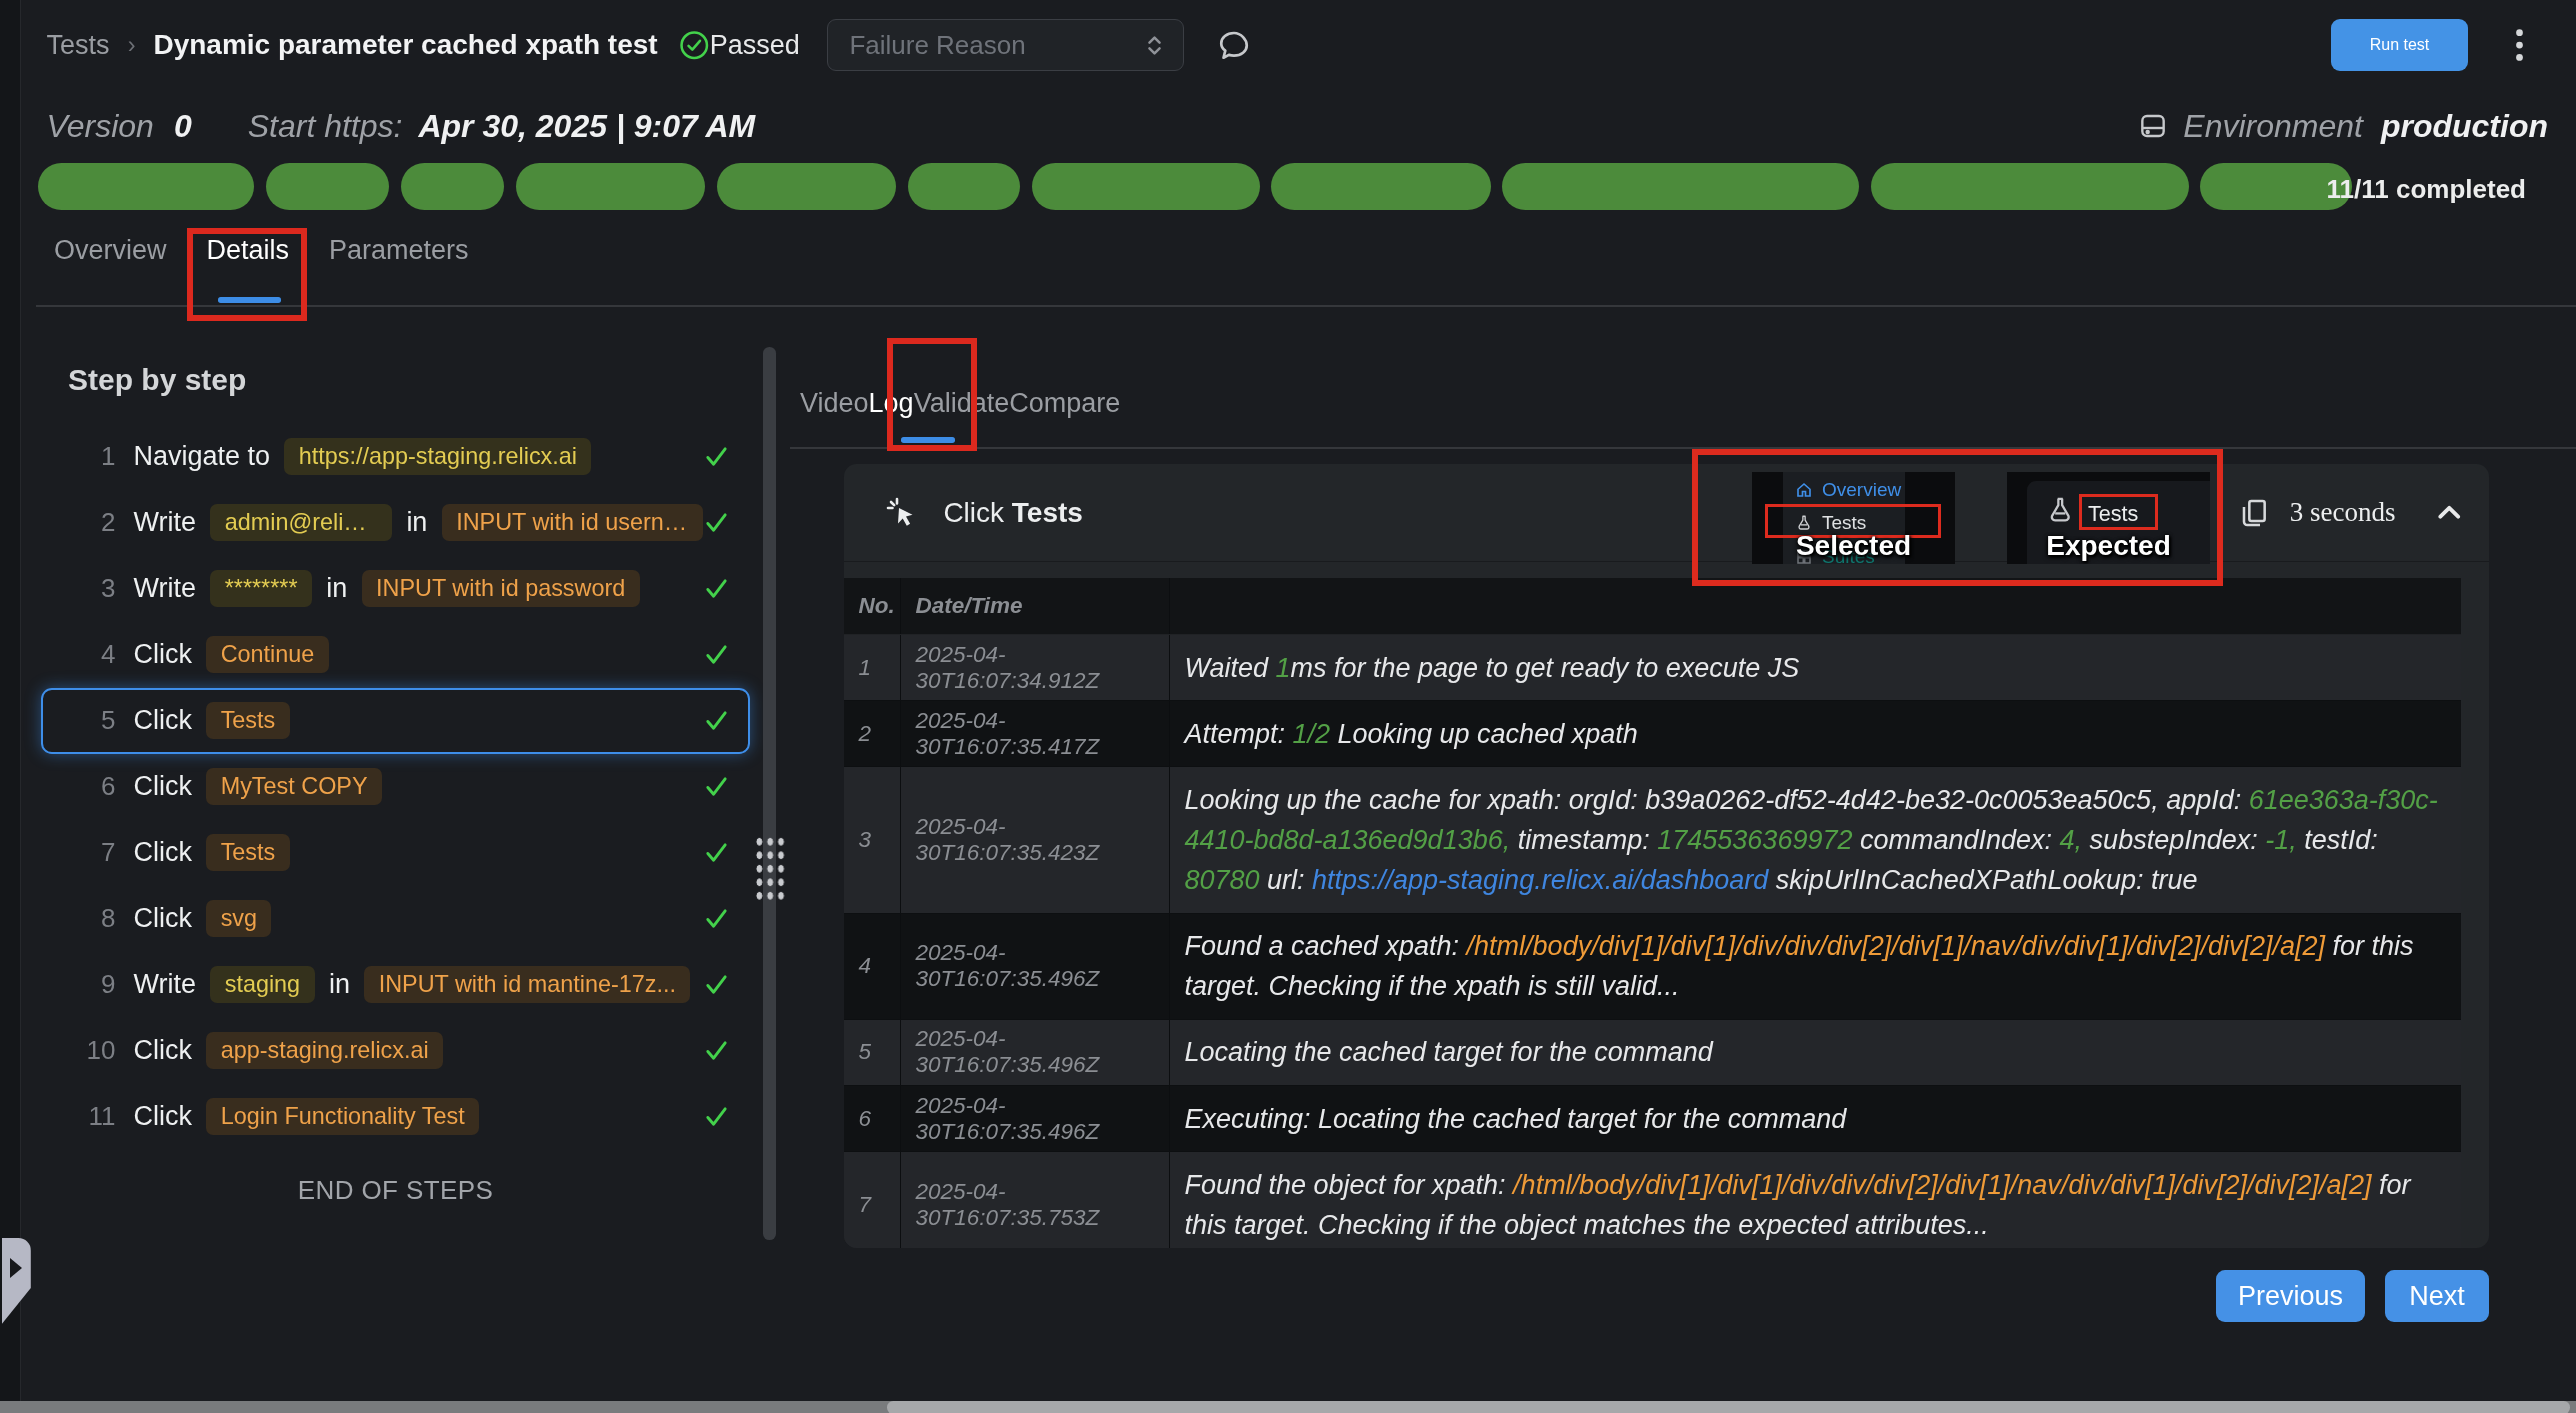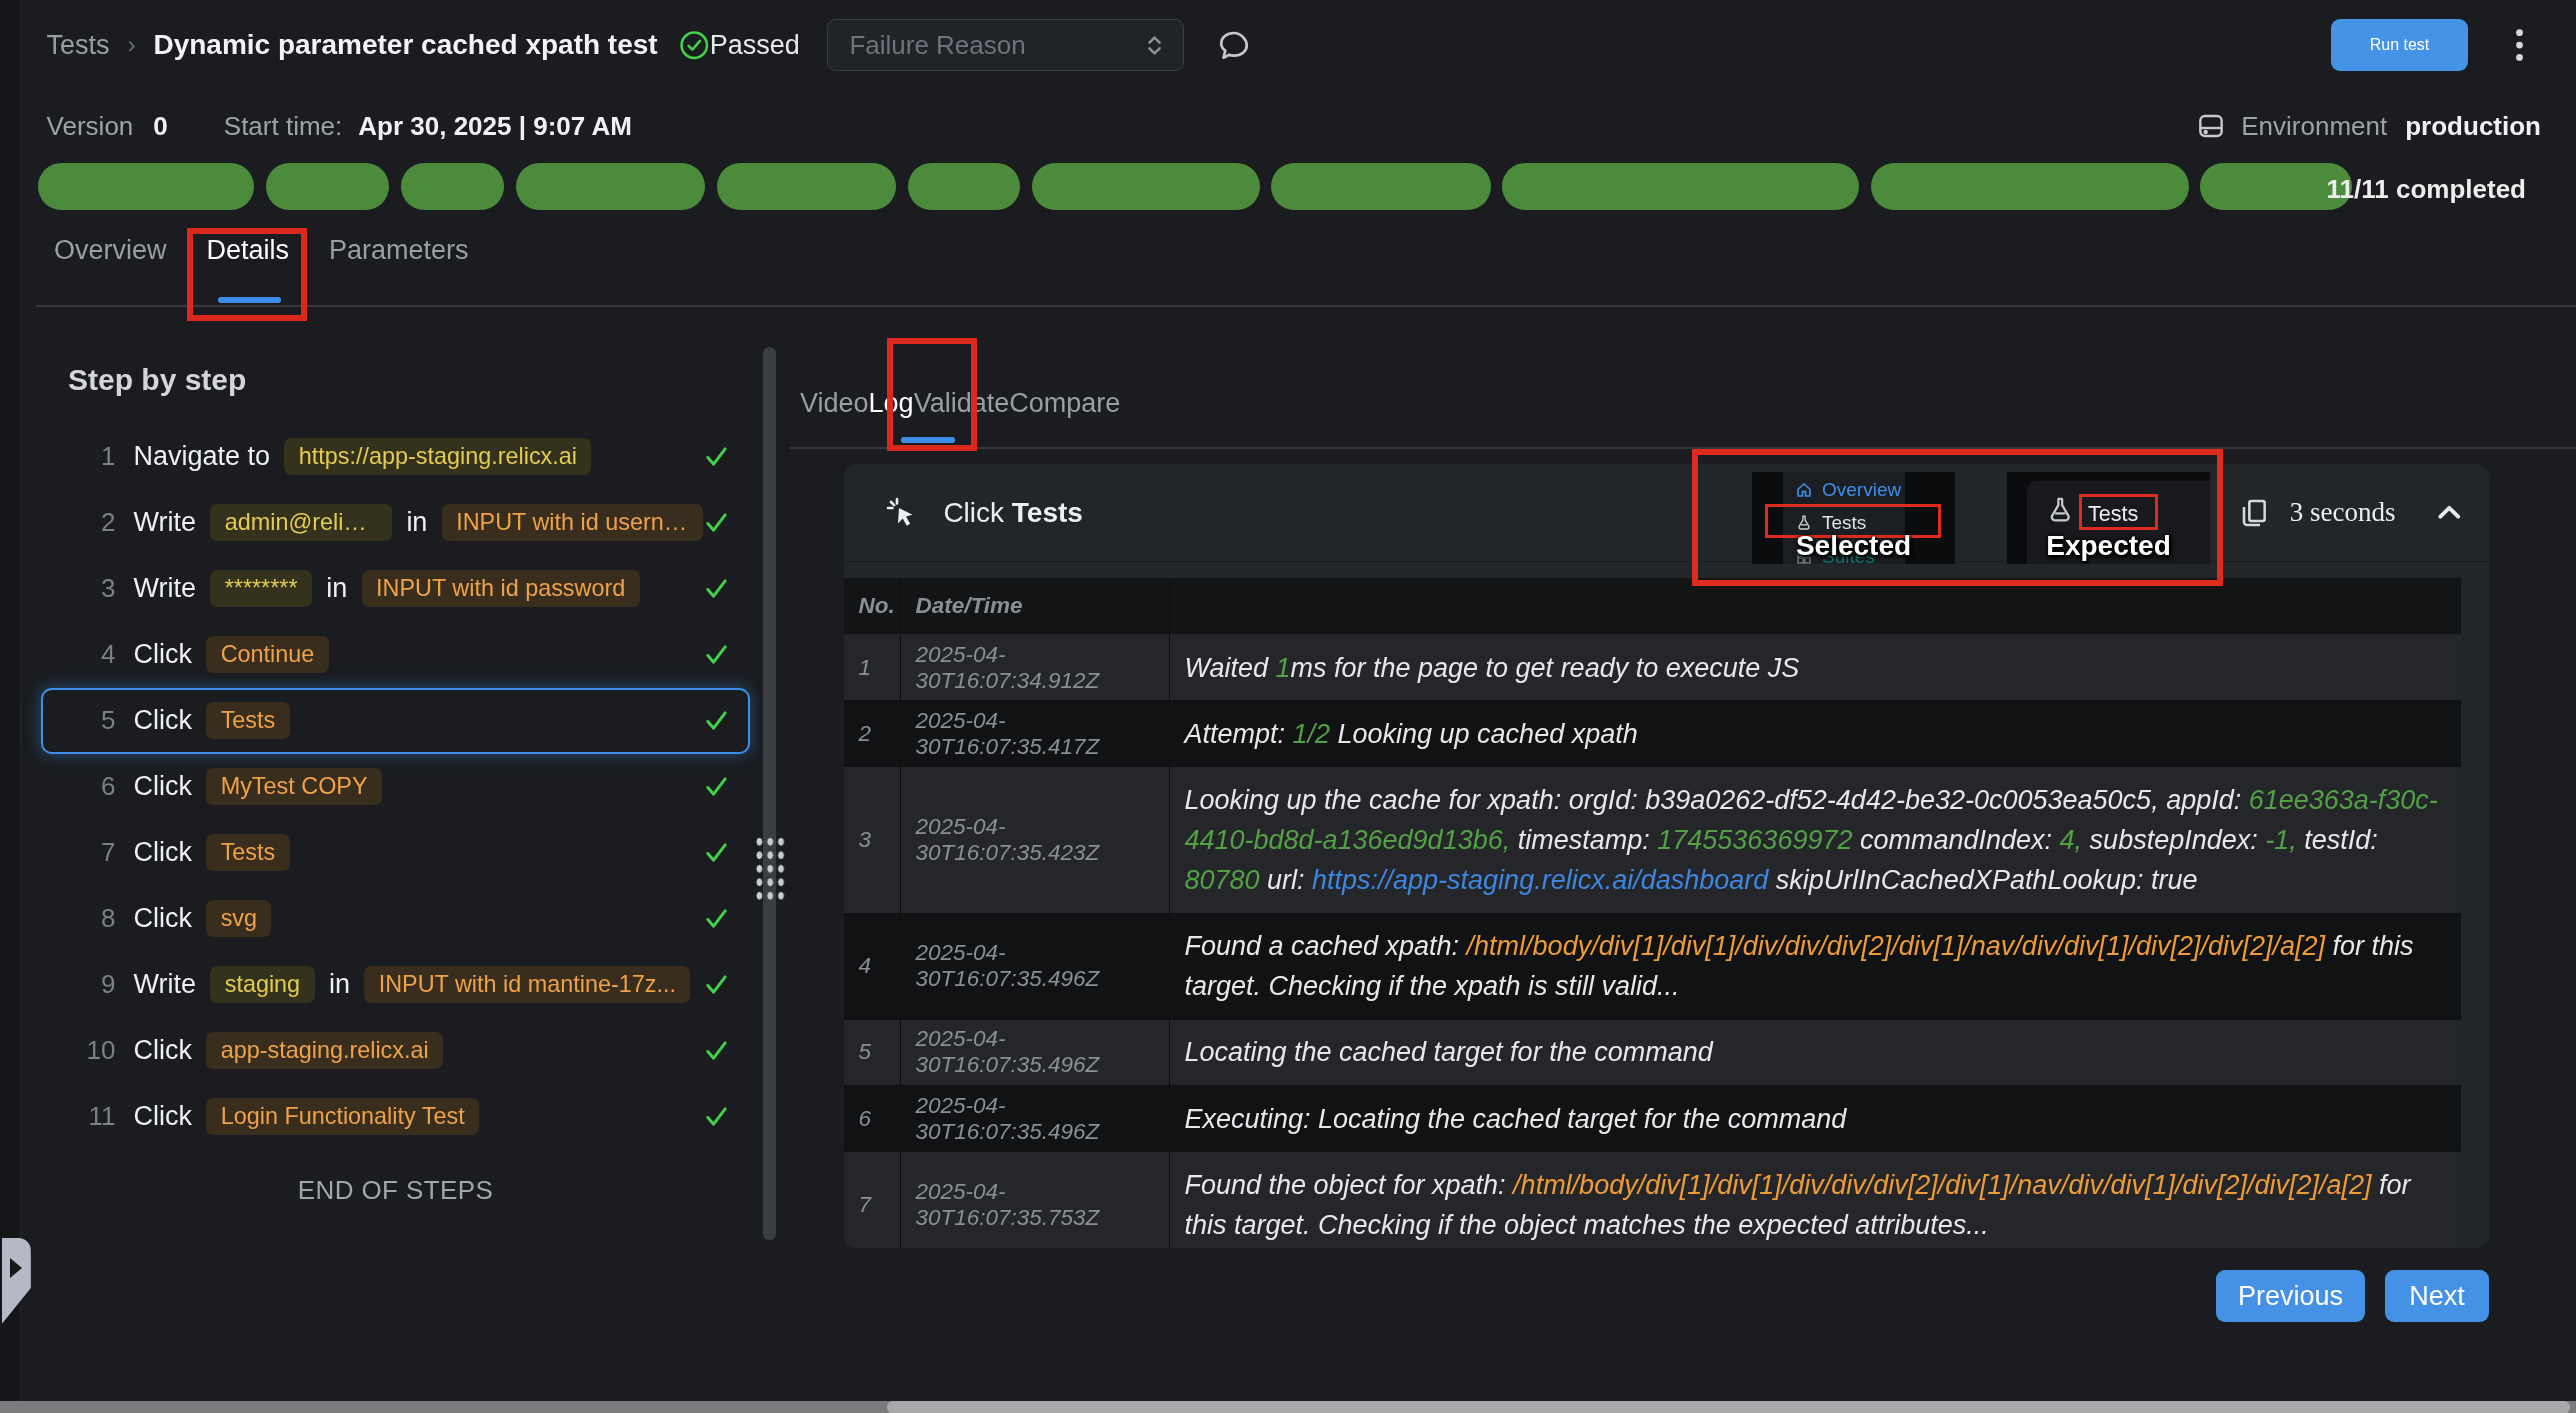--- a/index.html
+++ b/index.html
@@ -29,21 +29,21 @@
     display:flex;align-items:center;box-sizing:border-box;padding:0 14.4px 0 21.6px;color:#6f737a;font-size:26px;background:#202327;}
   .failure-select .select-chevrons{margin-left:auto;}
   .comment-btn{margin-left:32px;}
   .topbar .spacer{flex:1;}
   .run-btn{width:137px;height:52px;background:#4493e6;color:#fff;font-size:16px;font-weight:500;
     border:none;border-radius:9px;display:flex;align-items:center;justify-content:center;cursor:pointer;}
   .kebab{margin-left:47px;cursor:pointer;}
 
   
   .metabar{position:absolute;left:21.6px;right:0;top:92px;height:68px;display:flex;align-items:center;
-    padding:0 35px 0 25px;font-size:26px;color:#9fa2a7;}
+    padding:0 28px 0 25px;font-size:32px;color:#9fa2a7;font-style:italic;}
   .metaval{color:#f0f1f2;font-weight:700;}
   .metabar .v-val{margin-left:20px;}
   .metabar .st-label{margin-left:56px;}
   .metabar .st-val{margin-left:16px;}
   .metabar .spacer{flex:1;}
   .metabar .env-label{margin-left:14.4px;}
   .metabar .env-val{margin-left:18px;}
 
   
   .progressbar{position:absolute;left:38px;top:163px;width:2314px;height:47px;display:flex;gap:11.7px;}
@@ -175,21 +175,21 @@
         <circle cx="4" cy="5" r="3" fill="#d5d7d9"></circle>
         <circle cx="4" cy="16" r="3" fill="#d5d7d9"></circle>
         <circle cx="4" cy="27" r="3" fill="#d5d7d9"></circle>
       </svg>
   </span>
 </div>
 
 <div class="metabar">
   <span>Version</span>
   <span class="metaval v-val">0</span>
-  <span class="st-label">Start time:</span>
+  <span class="st-label">Start https:</span>
   <span class="metaval st-val">Apr 30, 2025 | 9:07 AM</span>
   <span class="spacer"></span>
   <svg width="32" height="32" viewBox="0 0 24 24" fill="none" stroke="#c6c8cb" stroke-width="1.8">
       <rect x="4" y="4.5" width="16" height="15" rx="3.5"></rect>
       <path d="M4 13.5h16"></path>
       <circle cx="8" cy="16.5" r="0.8" fill="#c6c8cb"></circle>
     </svg>
   <span class="env-label">Environment</span>
   <span class="metaval env-val">production</span>
 </div>

